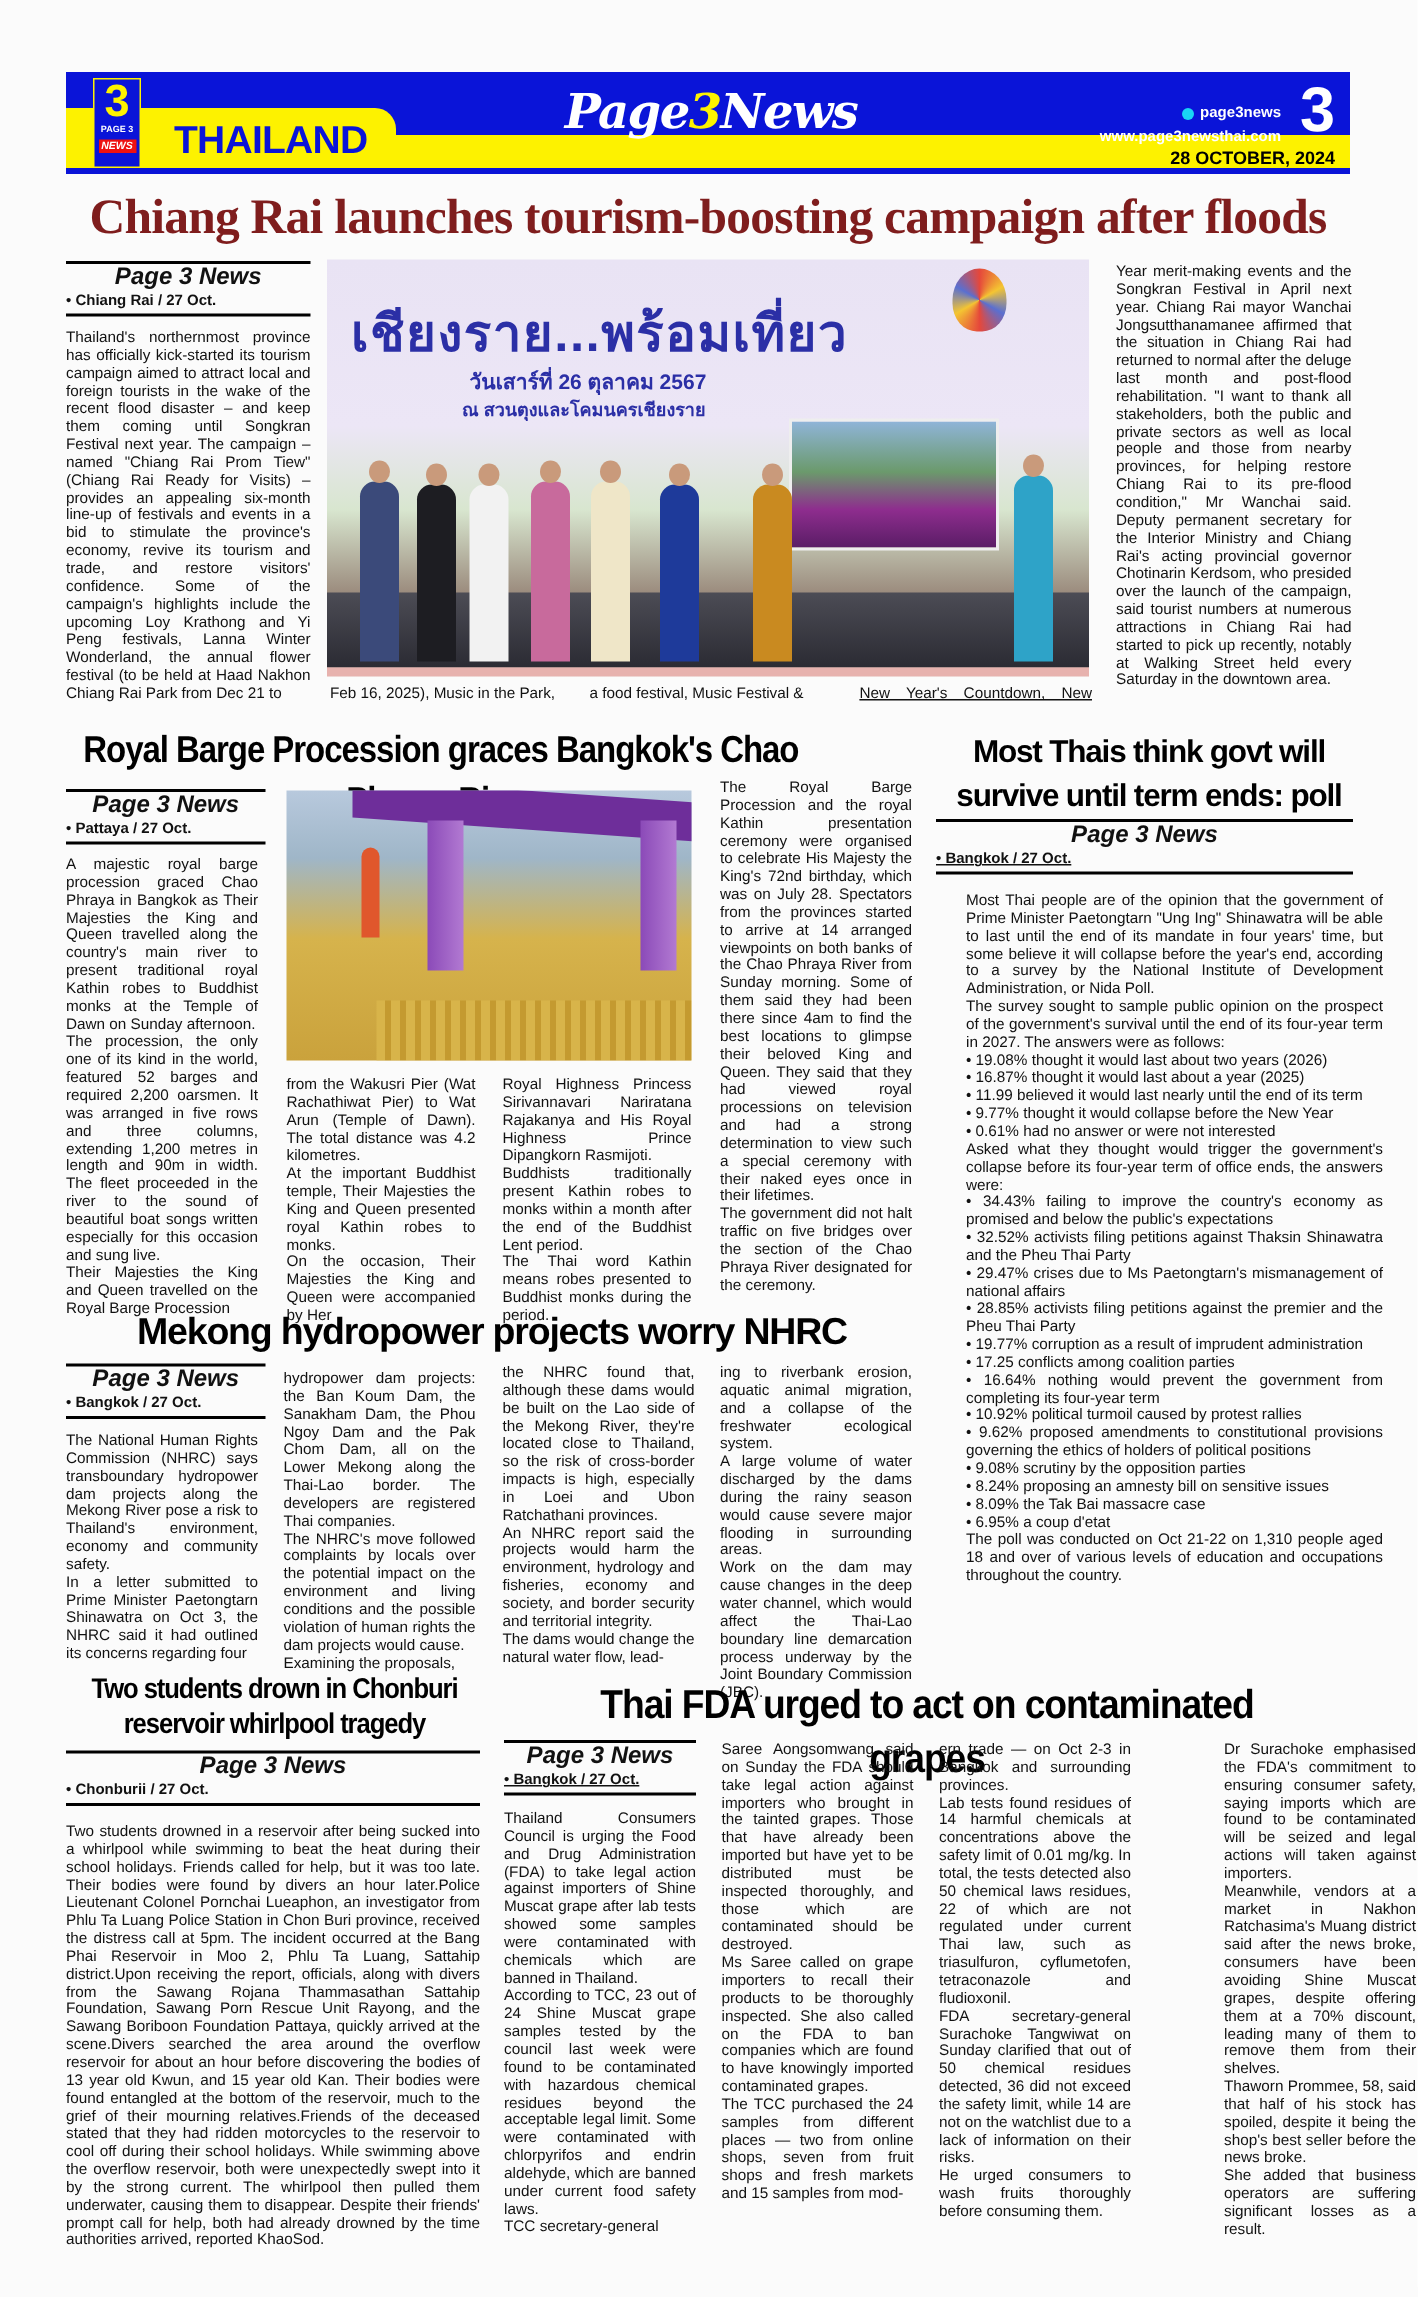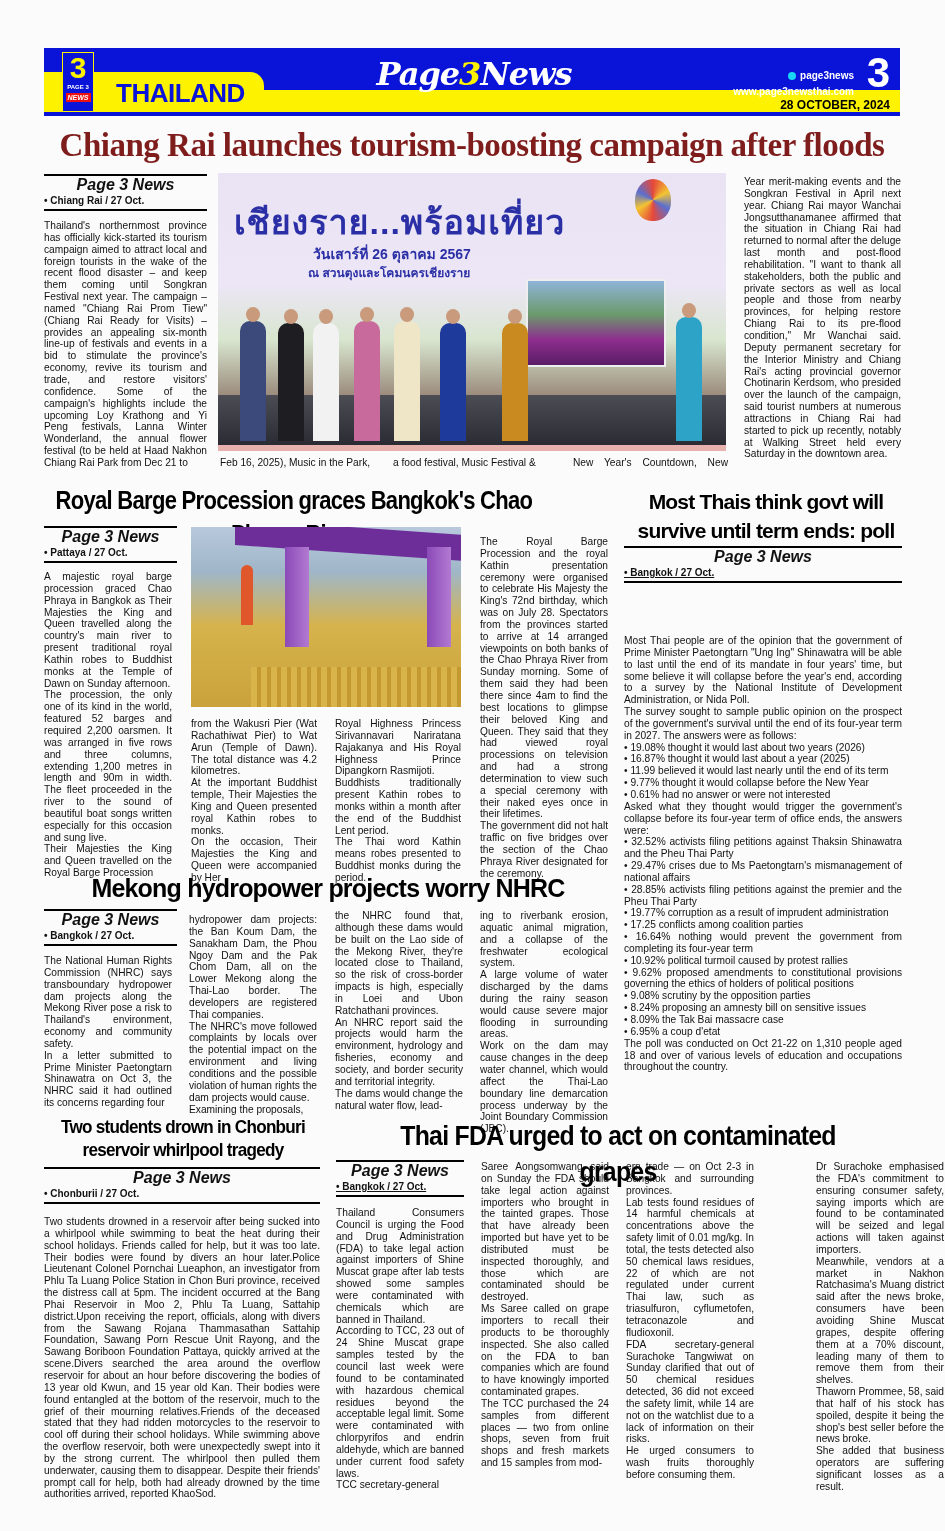--- a/index.html
+++ b/index.html
@@ -102,21 +102,21 @@
     <div class="person" style="left:60px; height:118px; background:#1d1d22;"></div>
     <div class="person" style="left:95px; height:118px; background:#f2f2f2;"></div>
     <div class="person" style="left:136px; height:120px; background:#c86a9c;"></div>
     <div class="person" style="left:176px; height:120px; background:#efe6c8;"></div>
     <div class="person" style="left:222px; height:118px; background:#1e3a9a;"></div>
     <div class="person" style="left:284px; height:118px; background:#c98a20;"></div>
     <div class="person" style="left:458px; height:124px; background:#2ea3c8;"></div>
   </div>
   <div class="col" style="left:220px; top:457px; width:160px; text-align:left;">Feb 16, 2025), Music in the Park,</div>
   <div class="col" style="left:393px; top:457px; width:165px; text-align:left;">a food festival, Music Festival &amp;</div>
-  <div class="col" style="left:568px; top:457px; width:160px; text-align:right; word-spacing:8px;">New Year's Countdown, New</div>
+  <div class="col" style="left:568px; top:457px; width:160px; text-align:right; word-spacing:8px;text-decoration:underline;">New Year's Countdown, New</div>
 
   <div class="col" style="left:744px; top:176px; width:157px;">Year merit-making events and the Songkran Festival in April next year.          Chiang Rai mayor Wanchai Jongsutthanamanee affirmed that the situation in Chiang Rai had returned to normal after the deluge last month and post-flood rehabilitation.  "I want to thank all stakeholders, both the public and private sectors as well as local people and those from nearby provinces, for helping restore Chiang Rai to its pre-flood condition," Mr Wanchai said. Deputy permanent secretary for the Interior Ministry and Chiang Rai's acting provincial governor Chotinarin Kerdsom, who presided over the launch of the campaign, said tourist numbers at numerous attractions in Chiang Rai had started to pick up recently, notably at Walking Street held every Saturday in the downtown area.</div>
 
   <div class="headline-sans" style="left:44px; top:483px; width:568px; font-size:25px; line-height:34px; font-family:'Liberation Sans', sans-serif; transform:scaleX(0.88); transform-origin:left;">Royal Barge Procession graces Bangkok's Chao Phraya River</div>
 
   <div class="byline" style="left:44px; top:526px; width:133px;">
     <span class="src">Page 3 News</span>
     <span class="loc">• Pattaya  /  27   Oct.</span>
   </div>
   <div class="col" style="left:44px; top:571px; width:128px;">
@@ -136,42 +136,43 @@
   <div class="col" style="left:191px; top:718px; width:126px;">
     <p>from the Wakusri Pier (Wat Rachathiwat Pier) to Wat Arun (Temple of Dawn). The total distance was 4.2 kilometres.</p>
     <p>At the important Buddhist temple, Their Majesties the King and Queen presented royal Kathin robes to monks.</p>
     <p>On the occasion, Their Majesties the King and Queen were accompanied by Her</p>
   </div>
   <div class="col" style="left:335px; top:718px; width:126px;">
     <p>Royal Highness Princess Sirivannavari Nariratana Rajakanya and His Royal Highness Prince Dipangkorn Rasmijoti.</p>
     <p>Buddhists traditionally present Kathin robes to monks within a month after the end of the Buddhist Lent period.</p>
     <p>The Thai word Kathin means robes presented to Buddhist monks during the period.</p>
   </div>
-  <div class="col" style="left:480px; top:536px; width:128px;">
+  <div class="col" style="left:480px; top:520px; width:128px;">
     <p>The Royal Barge Procession and the royal Kathin presentation ceremony were organised to celebrate His Majesty the King's 72nd birthday, which was on July 28. Spectators from the provinces started to arrive at 14 arranged viewpoints on both banks of the Chao Phraya River from Sunday morning. Some of them said they had been there since 4am to find the best locations to glimpse their beloved King and Queen. They said that they had viewed royal processions on television and had a strong determination to view such a special ceremony with their naked eyes once in their lifetimes.</p>
     <p>The government did not halt traffic on five bridges over the section of the Chao Phraya River designated for the ceremony.</p>
   </div>
 
   <div class="headline-sans" style="left:622px; top:487px; width:288px; font-size:21px; line-height:29px;">
     <div>Most Thais think govt will</div>
     <div>survive until term ends: poll</div>
   </div>
   <div class="byline" style="left:624px; top:546px; width:278px;">
     <span class="src">Page 3 News</span>
     <span class="loc" style="text-decoration:underline;">•  Bangkok  /  27  Oct.</span>
   </div>
-  <div class="col" style="left:624px; top:595px; width:278px;margin-top:40px;">
+  <div class="col" style="left:644px; top:595px; width:278px;">
     <p>Most Thai people are of the opinion that the government of Prime Minister Paetongtarn "Ung Ing" Shinawatra will be able to last until the end of its mandate in four years' time, but some believe it will collapse before the year's end, according to a survey by the National Institute of Development Administration, or Nida Poll.</p>
     <p>The survey sought to sample public opinion on the prospect of the government's survival until the end of its four-year term in 2027. The answers were as follows:</p>
     <p>• 19.08% thought it would last about two years (2026)</p>
     <p>• 16.87% thought it would last about a year (2025)</p>
     <p>• 11.99 believed it would last nearly until the end of its term</p>
     <p>• 9.77% thought it would collapse before the New Year</p>
     <p>• 0.61% had no answer or were not interested</p>
     <p>Asked what they thought would trigger the government's collapse before its four-year term of office ends, the answers were:</p>
+    <p>• 34.43% failing to improve the country's economy as promised and below the public's expectations</p>
     <p>•  32.52% activists filing petitions against Thaksin Shinawatra and the Pheu Thai Party</p>
     <p>• 29.47% crises due to Ms Paetongtarn's mismanagement of national affairs</p>
     <p>• 28.85% activists filing petitions against the premier and the Pheu Thai Party</p>
     <p>• 19.77% corruption as a result of imprudent administration</p>
     <p>• 17.25 conflicts among coalition parties</p>
     <p>• 16.64% nothing would prevent the government from completing its four-year term</p>
     <p>• 10.92% political turmoil caused by protest rallies</p>
     <p>•  9.62% proposed amendments to constitutional provisions governing the ethics of holders of political positions</p>
     <p>• 9.08% scrutiny by the opposition parties</p>
     <p>• 8.24% proposing an amnesty bill on sensitive issues</p>

